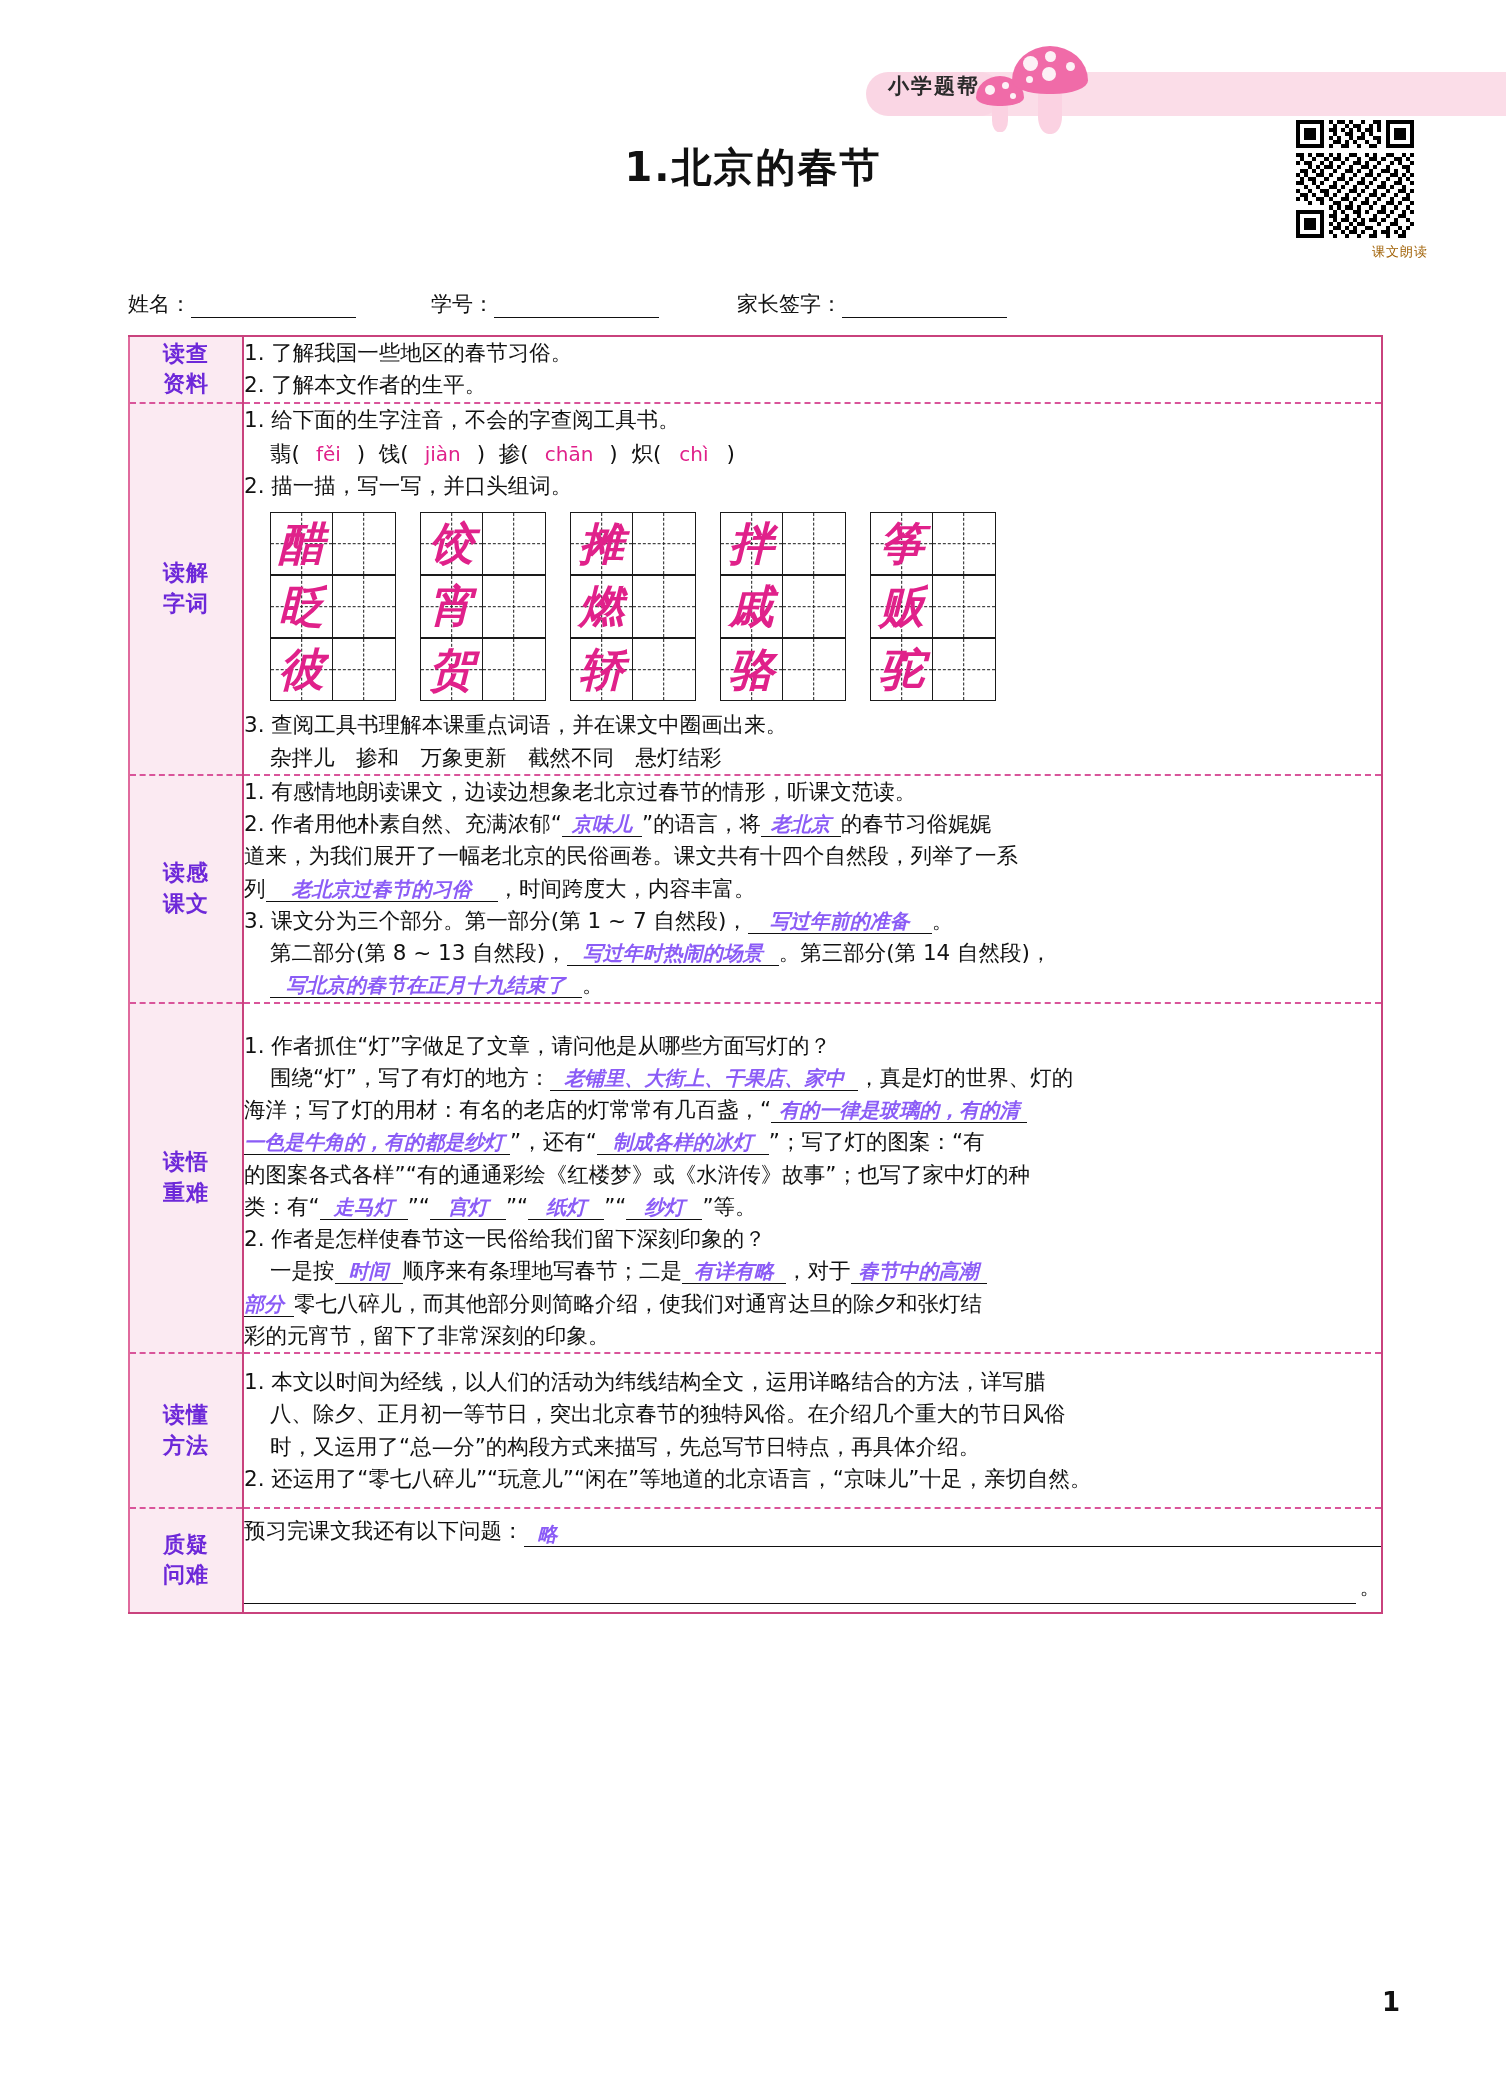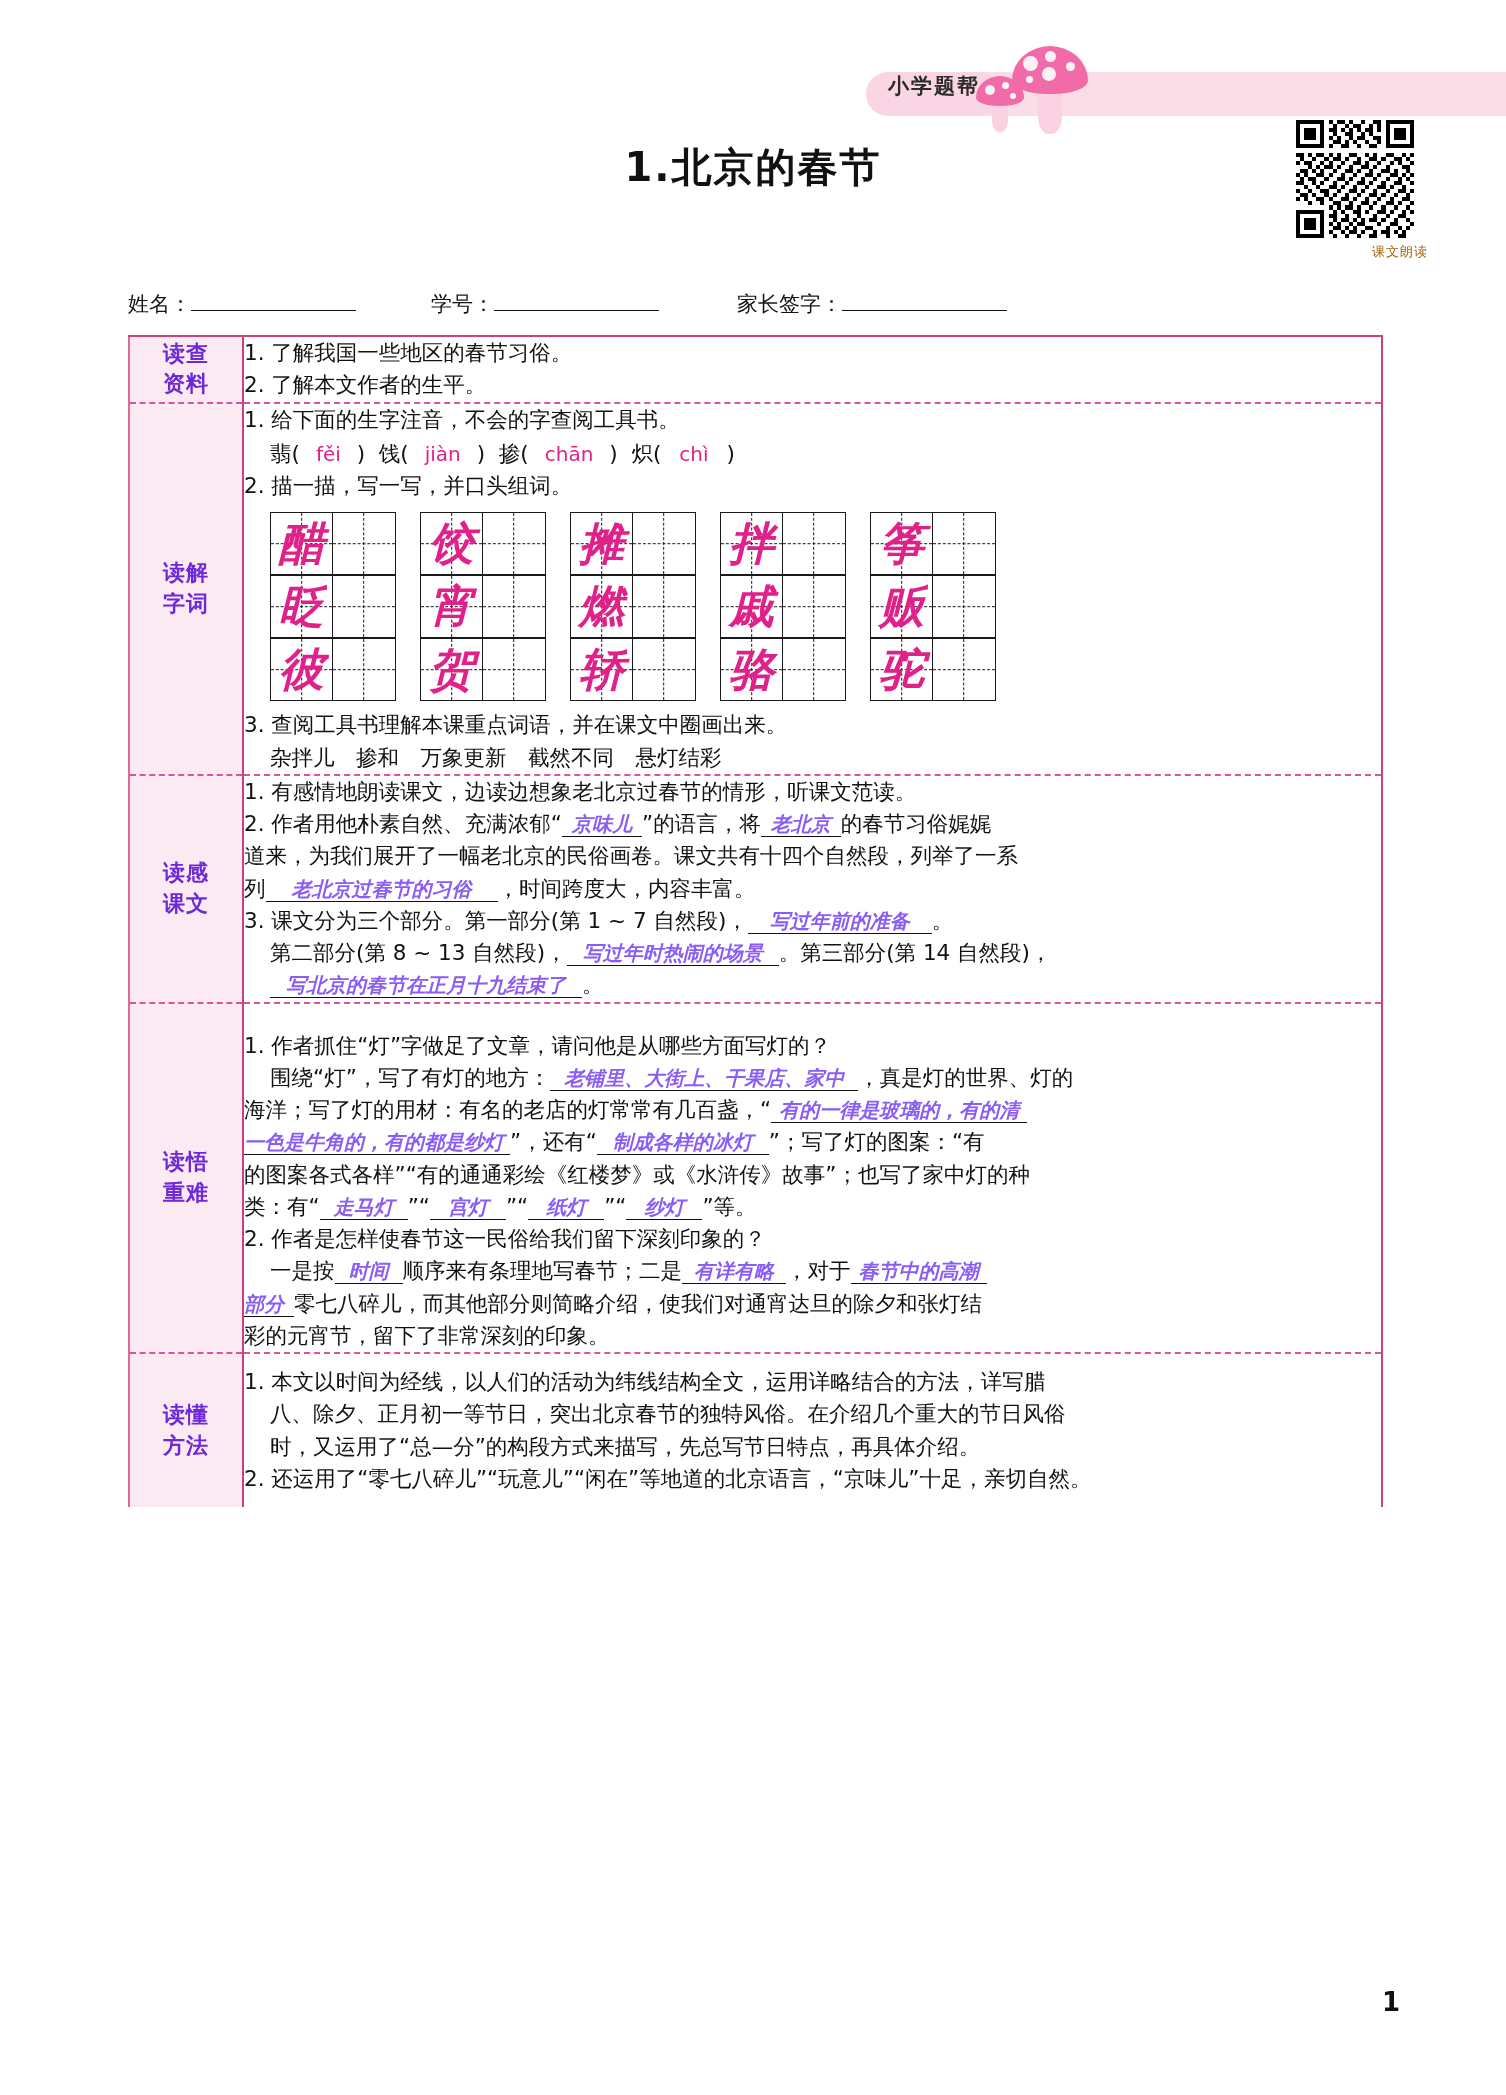--- a/index.html
+++ b/index.html
@@ -55,21 +55,21 @@
     font-size:40px;font-weight:700;letter-spacing:2px;color:#111;
   }
 
   
   .namerow{
     position:absolute;top:290px;left:128px;width:1000px;
     font-family:"DejaVu Sans","Liberation Sans",sans-serif;
     font-size:21px;color:#111;
     display:flex;align-items:flex-end;
   }
-  .namerow .fld{display:flex;align-items:flex-start;}
+  .namerow .fld{display:flex;align-items:flex-end;}
   .namerow .lbl{white-space:nowrap;}
   .namerow .ln{border-bottom:1.5px solid #111;display:inline-block;height:20px;}
 
   
   table.sheet{
     position:absolute;top:335px;left:128px;
     width:1255px;border-collapse:collapse;
     table-layout:fixed;
   }
   table.sheet td{vertical-align:middle;padding:0;}
@@ -663,18 +663,34 @@
         <div>方法</div>
       </td>
       <td class="body">
         <p style="margin-top:12px">1. 本文以时间为经线，以人们的活动为纬线结构全文，运用详略结合的方法，详写腊</p>
         <p><span class="ind"></span><span>八、除夕、正月初一等节日，突出北京春节的独特风俗。在介绍几个重大的节日风俗</span></p>
         <p><span class="ind"></span><span>时，又运用了“总—分”的构段方式来描写，先总写节日特点，再具体介绍。</span></p>
         <p style="margin-bottom:12px">2. 还运用了“零七八碎儿”“玩意儿”“闲在”等地道的北京语言，“京味儿”十足，亲切自然。</p>
       </td>
     </tr>
 
+    <tr class="row last-b">
+      <td class="label">
+        <div>质疑</div>
+        <div>问难</div>
+      </td>
+      <td class="body">
+        <p style="display:flex;align-items:flex-end;margin-top:6px">
+          <span style="white-space:nowrap">预习完课文我还有以下问题：</span>
+          <span class="ans" style="flex:1;text-align:left;padding-left:14px;border-bottom:1.5px solid #111">略</span>
+        </p>
+        <p style="display:flex;align-items:flex-end;margin-top:24px;margin-bottom:8px">
+          <span class="rule" style="flex:1"></span>
+          <span style="padding-left:4px">。</span>
+        </p>
+      </td>
+    </tr>
 
   </tbody>
     </table>
 
   <div class="pageno">1</div>
 </div>
 
 </body></html>

